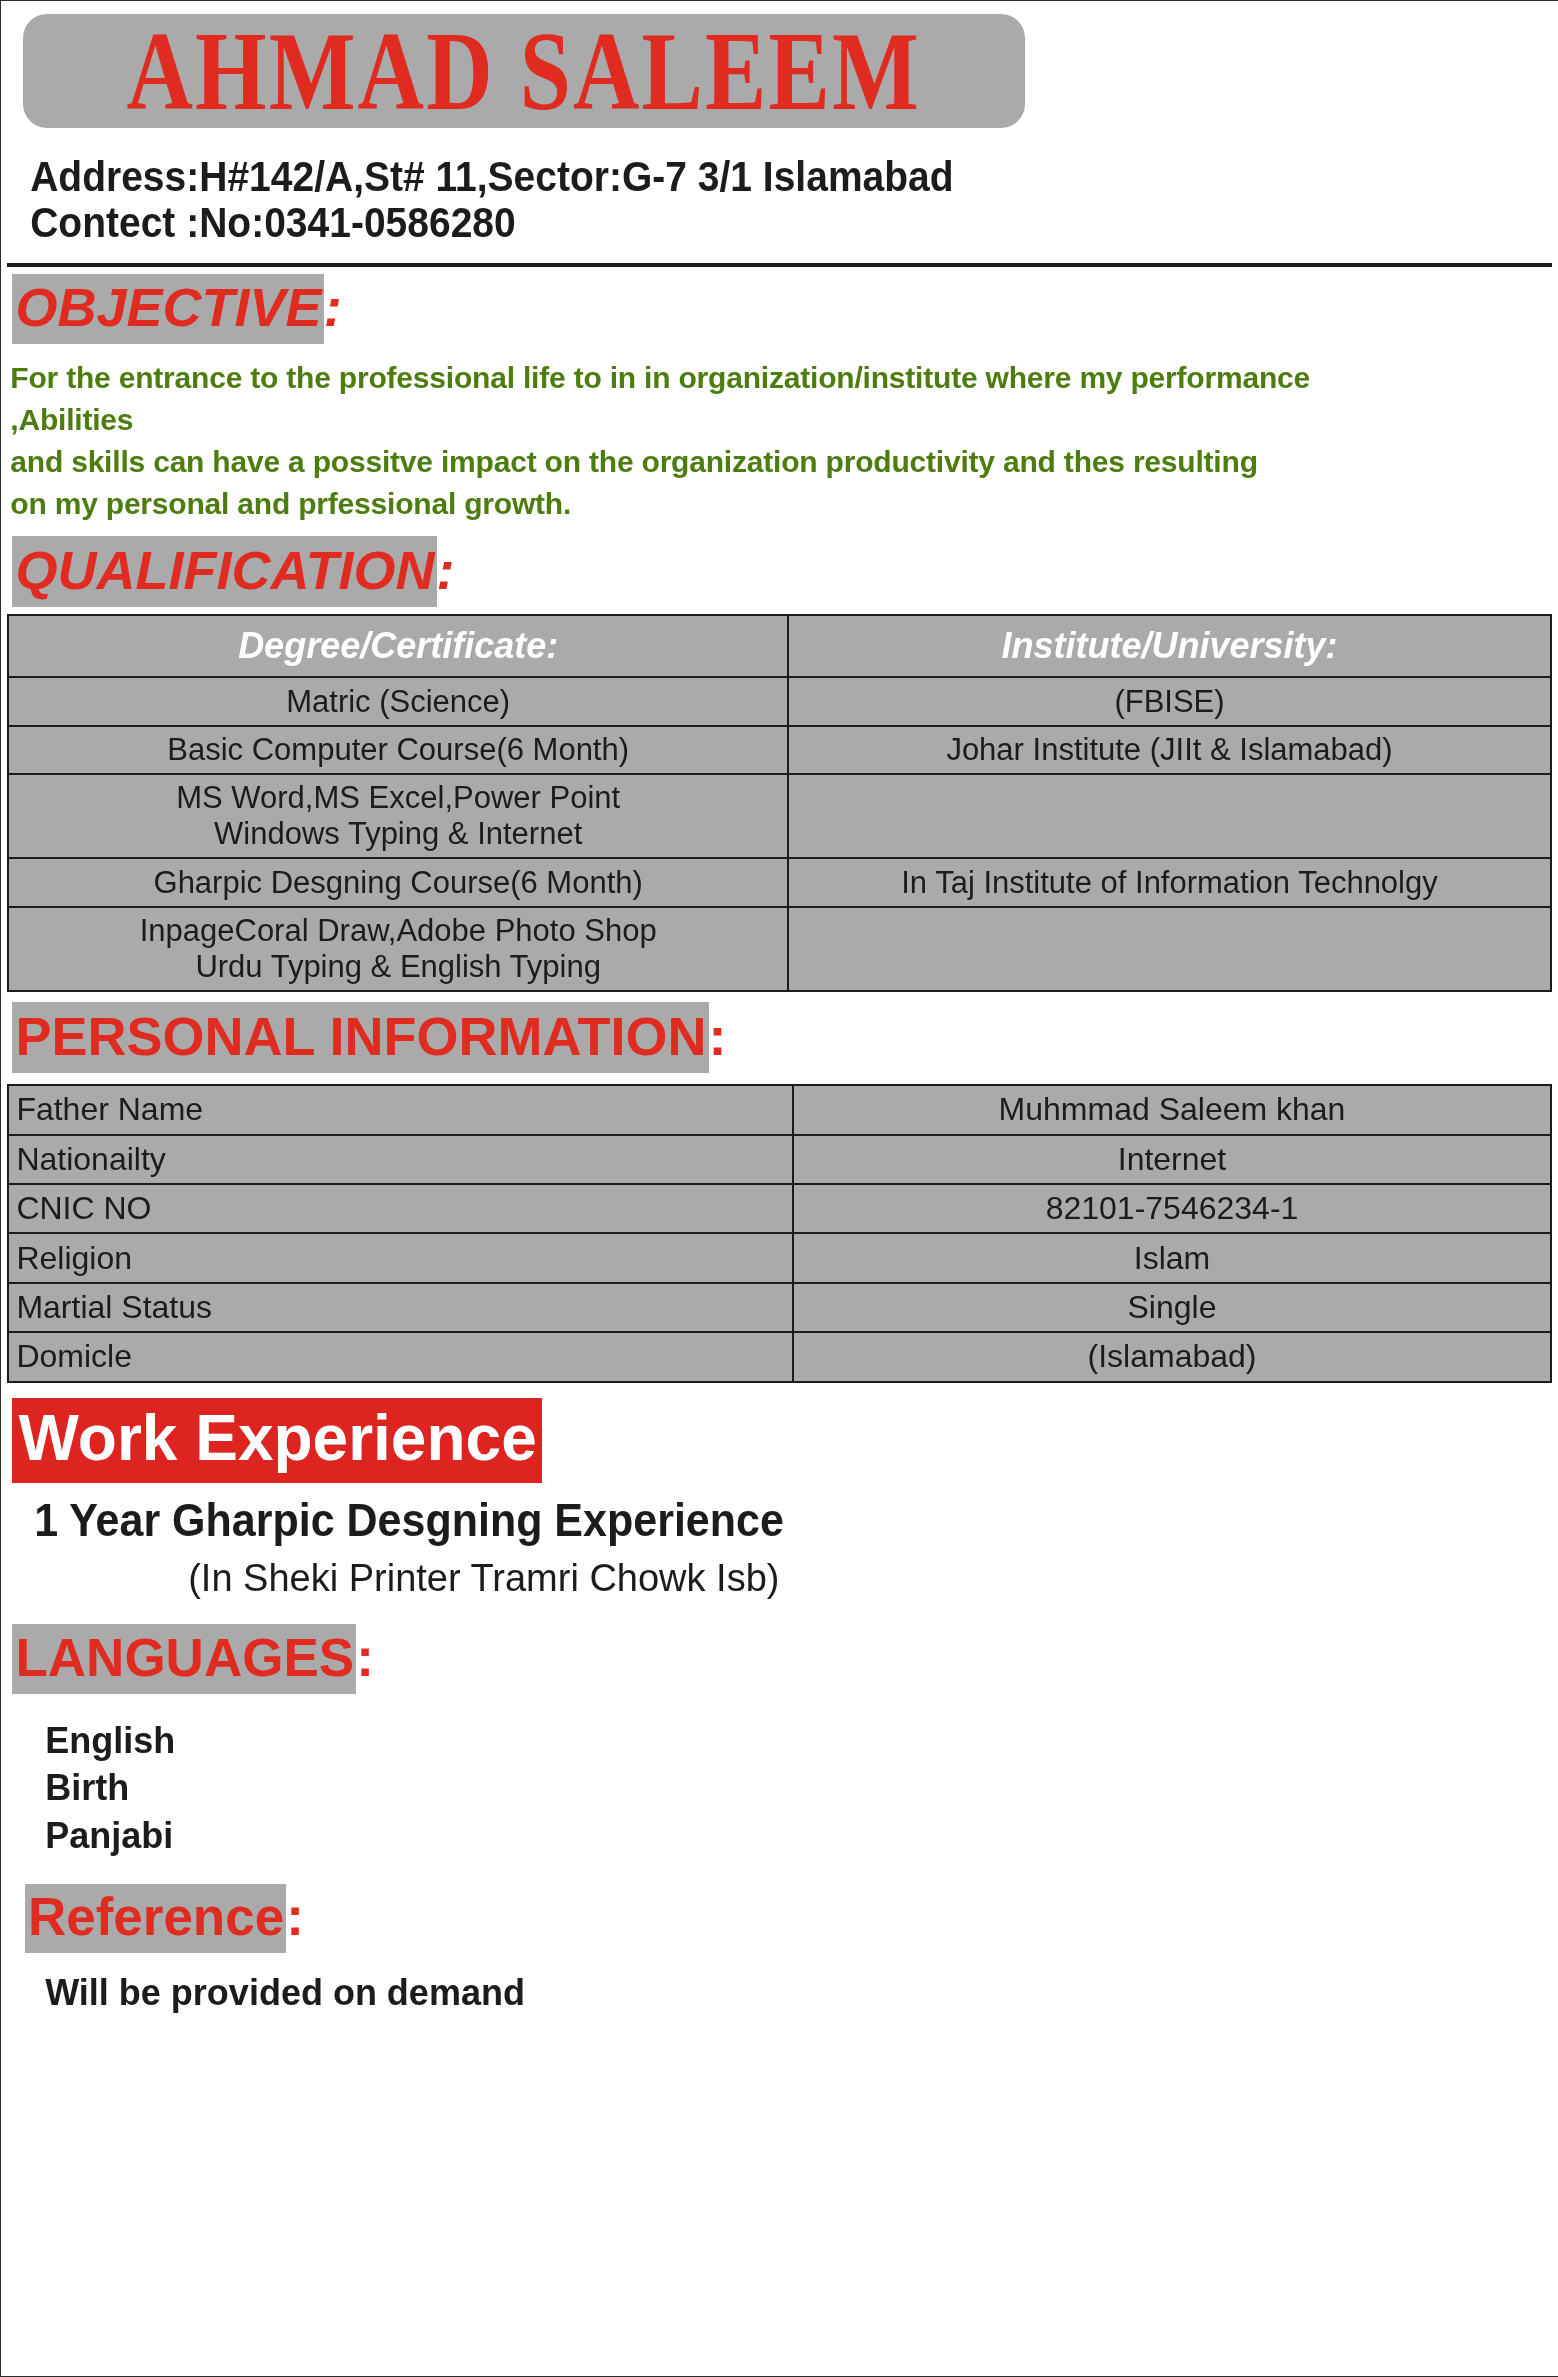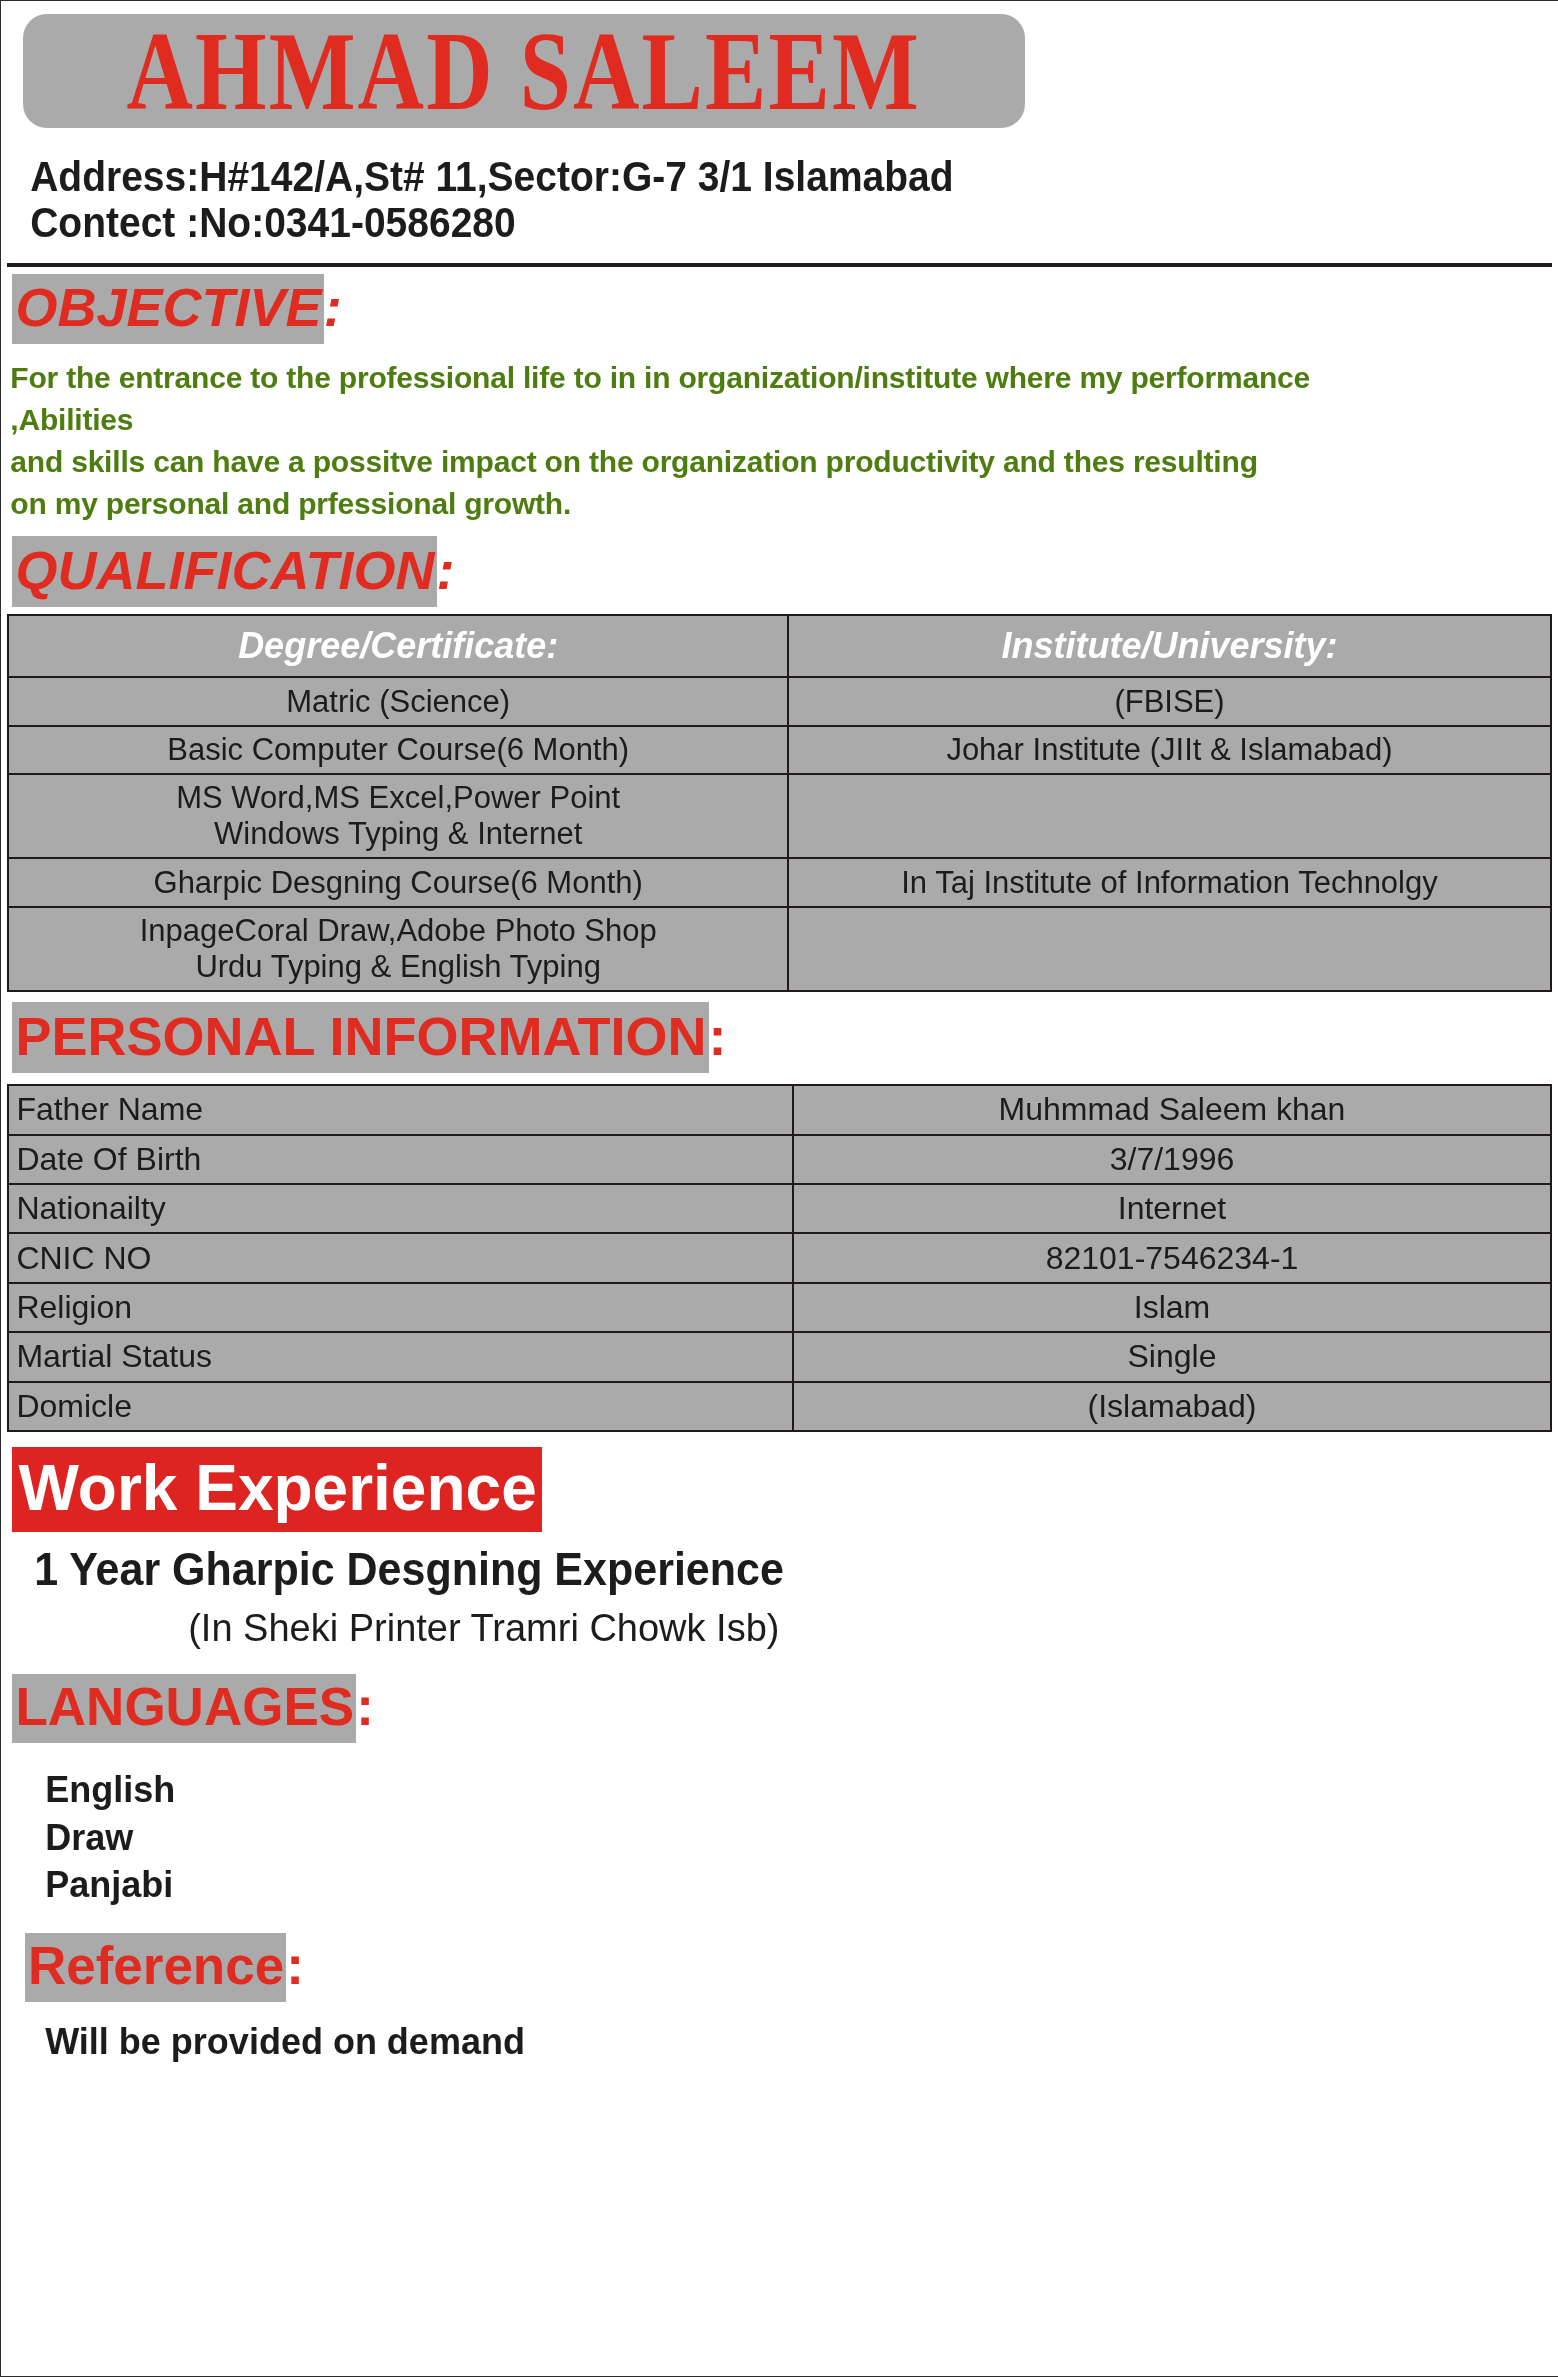--- a/index.html
+++ b/index.html
@@ -285,24 +285,20 @@
       <colgroup>
             <col class="c1">
             <col>
           </colgroup>
       <tbody>
             <tr>
         <td class="label">Father Name</td>
         <td class="value">Muhmmad Saleem khan</td>
       </tr>
       <tr>
-        <td class="label">Date Of Birth</td>
-        <td class="value">3/7/1996</td>
-      </tr>
-      <tr>
         <td class="label">Nationailty</td>
         <td class="value">Internet</td>
       </tr>
       <tr>
         <td class="label">CNIC NO</td>
         <td class="value">82101-7546234-1</td>
       </tr>
       <tr>
         <td class="label">Religion</td>
         <td class="value">Islam</td>
@@ -329,21 +325,21 @@
   <div class="we-line2">(In Sheki Printer Tramri Chowk Isb)</div>
 
   
   <div class="sp-46"></div>
   <div class="sec-head small">
     <span class="hl">LANGUAGES</span><span class="colon">:</span>
   </div>
 
   <div class="lang-list">
     <div class="lang-item">English</div>
-    <div class="lang-item">Draw</div>
+    <div class="lang-item">Birth</div>
     <div class="lang-item">Panjabi</div>
   </div>
 
   
   <div class="sp-46"></div>
   <div class="sec-head small" style="margin-left:17.6px;">
     <span class="hl">Reference</span><span class="colon">:</span>
   </div>
 
   <div class="ref-body">Will be provided on demand</div>

